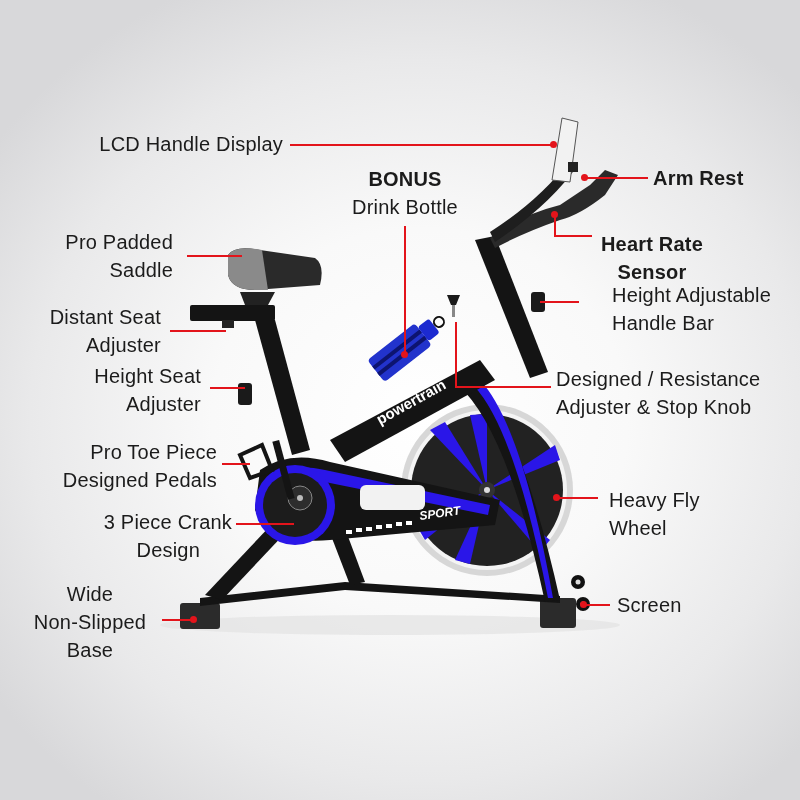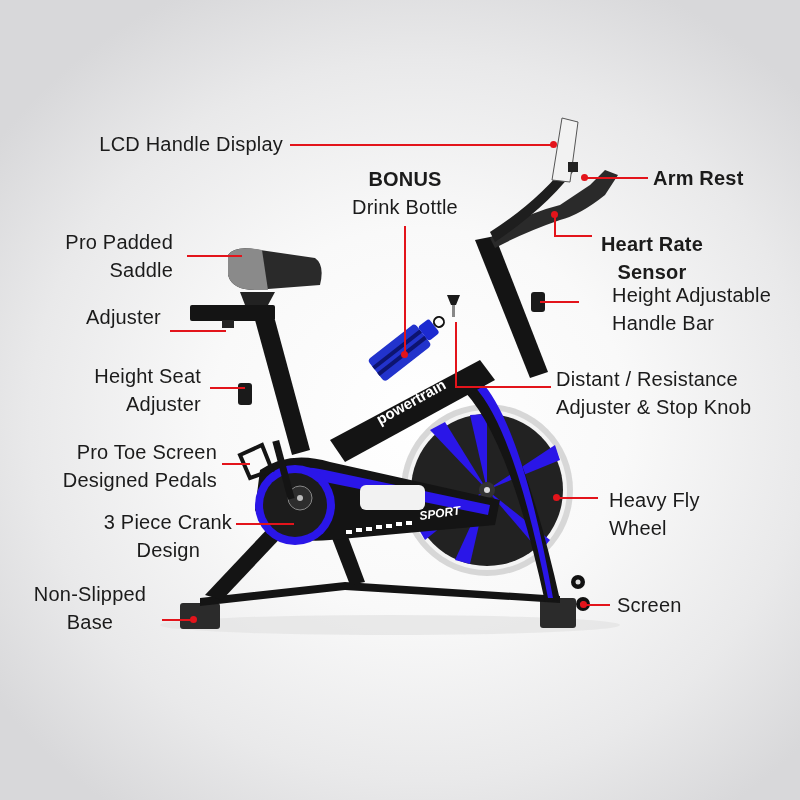--- a/index.html
+++ b/index.html
@@ -151,57 +151,59 @@
 </div>
 <div class="leader" style="left:187px; top:255px; width:55px;"></div>
 
 <div class="label left" style="left:612px; top:281px;">
   <div>Height Adjustable</div>
   <div>Handle Bar</div>
 </div>
 <div class="leader" style="left:540px; top:301px; width:39px;"></div>
 
 <div class="label right" style="right:639px; top:303px;">
+  <div>Distant Seat</div>
   <div>Adjuster</div>
 </div>
 <div class="leader" style="left:170px; top:330px; width:56px;"></div>
 
 <div class="label left" style="left:556px; top:365px;">
-  <div>Distant / Resistance</div>
+  <div>Designed / Resistance</div>
   <div>Adjuster &amp; Stop Knob</div>
 </div>
 <div class="vleader" style="left:455px; top:322px; height:65px;"></div>
 <div class="leader" style="left:455px; top:386px; width:96px;"></div>
 
 <div class="label right" style="right:599px; top:362px;">
   <div>Height Seat</div>
   <div>Adjuster</div>
 </div>
 <div class="leader" style="left:210px; top:387px; width:35px;"></div>
 
 <div class="label right" style="right:583px; top:438px;">
-  <div>Pro Toe Screen</div>
+  <div>Pro Toe Piece</div>
   <div>Designed Pedals</div>
 </div>
 <div class="leader" style="left:222px; top:463px; width:28px;"></div>
 
 <div class="label left" style="left:609px; top:486px;">
   <div>Heavy Fly</div>
   <div>Wheel</div>
 </div>
 <div class="leader" style="left:556px; top:497px; width:42px;"></div>
 <div class="dot" style="left:553px; top:494px;"></div>
 
 <div class="label right" style="right:568px; top:508px;">
   <div>3 Piece Crank</div>
   <div style="padding-right:32px;">Design</div>
 </div>
 <div class="leader" style="left:236px; top:523px; width:58px;"></div>
 
 <div class="label center" style="left:20px; top:580px; width:140px;">
+  <div>Wide</div>
   <div>Non-Slipped</div>
   <div>Base</div>
 </div>
 <div class="leader" style="left:162px; top:619px; width:30px;"></div>
 <div class="dot" style="left:190px; top:616px;"></div>
 
 <div class="label left" style="left:617px; top:591px;">
   <span>Screen</span>
 </div>
 <div class="leader" style="left:584px; top:604px; width:26px;"></div>

